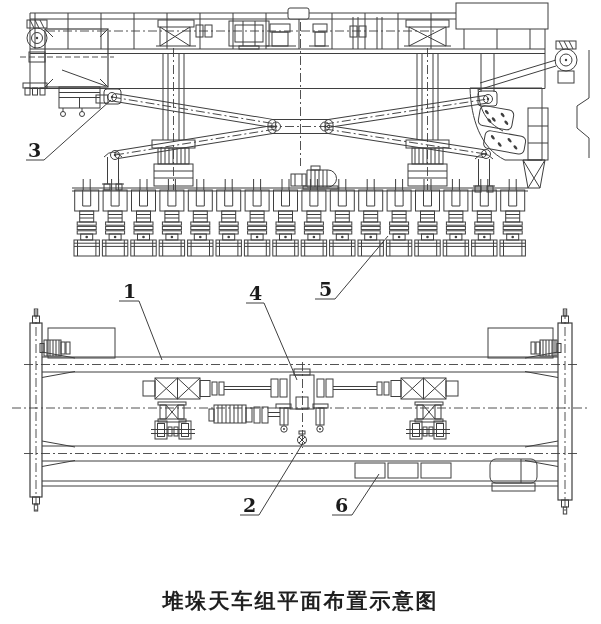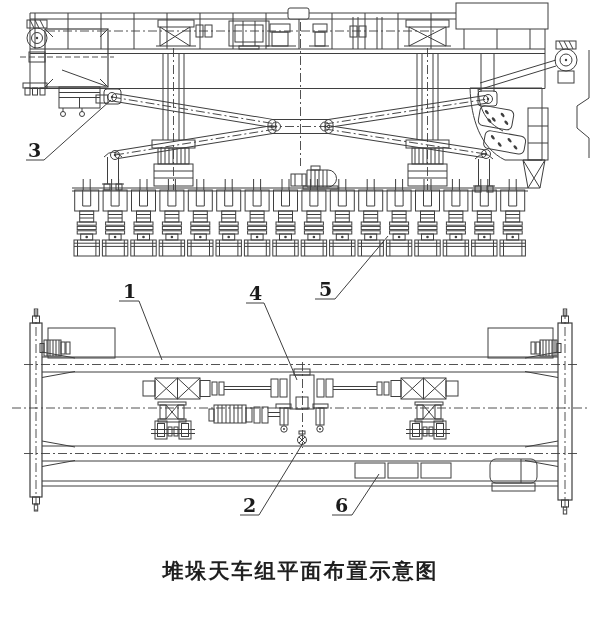--- a/index.html
+++ b/index.html
@@ -6,21 +6,21 @@
   .screenshot{position:relative;width:601px;height:624px;background:#ffffff;overflow:hidden;
               font-family:"DejaVu Sans","Liberation Sans",sans-serif;}
   svg{position:absolute;left:0;top:0;}
   .s{stroke:#3f3f3f;stroke-width:1;fill:none;}
   .s2{stroke:#3f3f3f;stroke-width:1.2;fill:none;}
   .cl{stroke:#3f3f3f;stroke-width:0.9;fill:none;stroke-dasharray:9,3,2,3;}
   .dsh{stroke:#3f3f3f;stroke-width:0.9;fill:none;stroke-dasharray:6,3;}
   .wf{stroke:#3f3f3f;stroke-width:1;fill:#ffffff;}
   .fill{fill:#3f3f3f;stroke:none;}
   .num{font-family:"DejaVu Serif","Liberation Serif",serif;font-weight:bold;font-size:19px;fill:#1b1b1b;}
-  .title{position:absolute;left:0;top:557px;width:601px;text-align:center;
+  .title{position:absolute;left:0;top:587px;width:601px;text-align:center;
          font-size:21px;font-weight:bold;color:#1f1f1f;letter-spacing:2px;}
   .caption{position:absolute;left:0;top:596px;width:601px;text-align:center;
            font-size:16px;color:#1f1f1f;letter-spacing:1px;white-space:nowrap;}
 </style>
 </head>
 <body>
 
 <div class="screenshot">
 <svg width="601" height="535" viewBox="0 0 601 535">
   <defs>

